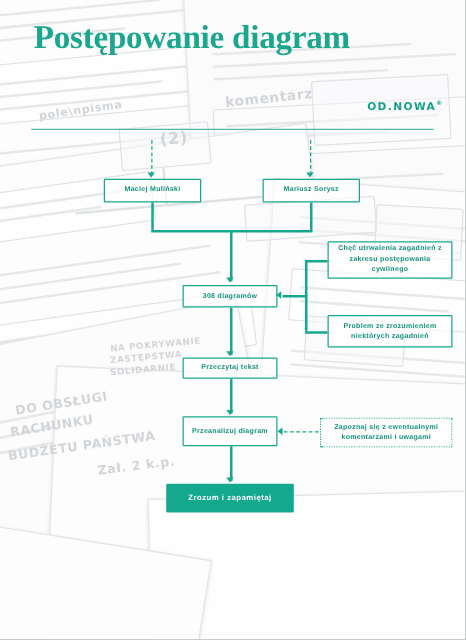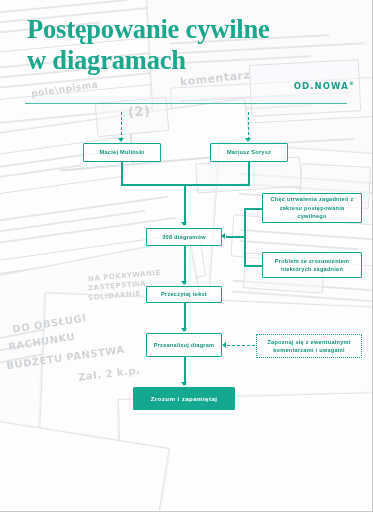--- a/index.html
+++ b/index.html
@@ -202,22 +202,21 @@
     <span class="scribble" style="left:6px;   top:352px; font-size:10px; transform:rotate(-8deg);">BUDŻETU PAŃSTWA</span>
     <span class="scribble" style="left:78px;  top:368px; font-size:10px; transform:rotate(-7deg);">Zał. 2 k.p.</span>
     <span class="scribble" style="left:128px; top:104px; font-size:13px; transform:rotate(-4deg);">(2)</span>
     <span class="scribble" style="left:88px;  top:272px; font-size:7px;  transform:rotate(-5deg);">NA POKRYWANIE</span>
     <span class="scribble" style="left:88px;  top:282px; font-size:7px;  transform:rotate(-5deg);">ZASTĘPSTWA</span>
     <span class="scribble" style="left:88px;  top:292px; font-size:7px;  transform:rotate(-5deg);">SOLIDARNIE</span>
   </div>
 
   <div class="header">
     <div class="title">
-      <div>Postępowanie cywilne</div>
-      <div>w diagramach</div>
+      <div>Postępowanie diagram</div>
     </div>
     <div class="divider"></div>
     <div class="logo">
       <span>OD.NOWA</span><sup>®</sup>
     </div>
   </div>
 
   <div class="flow">
 
     <div class="conn dash-v" style="left:121px; top:112px; height:28px;"></div>

